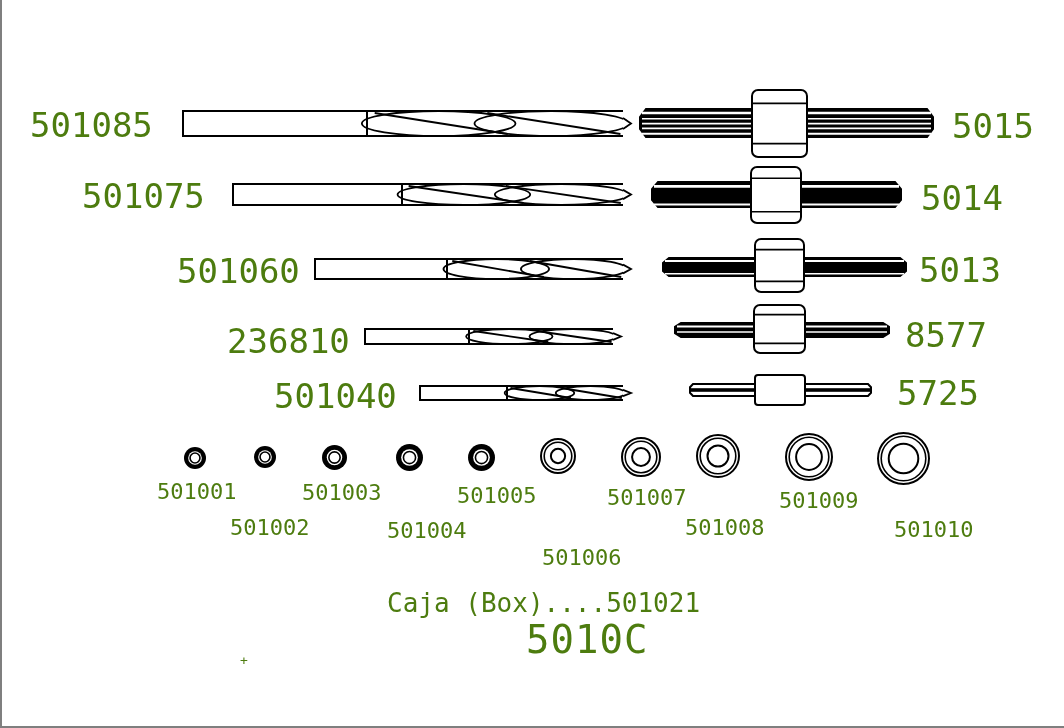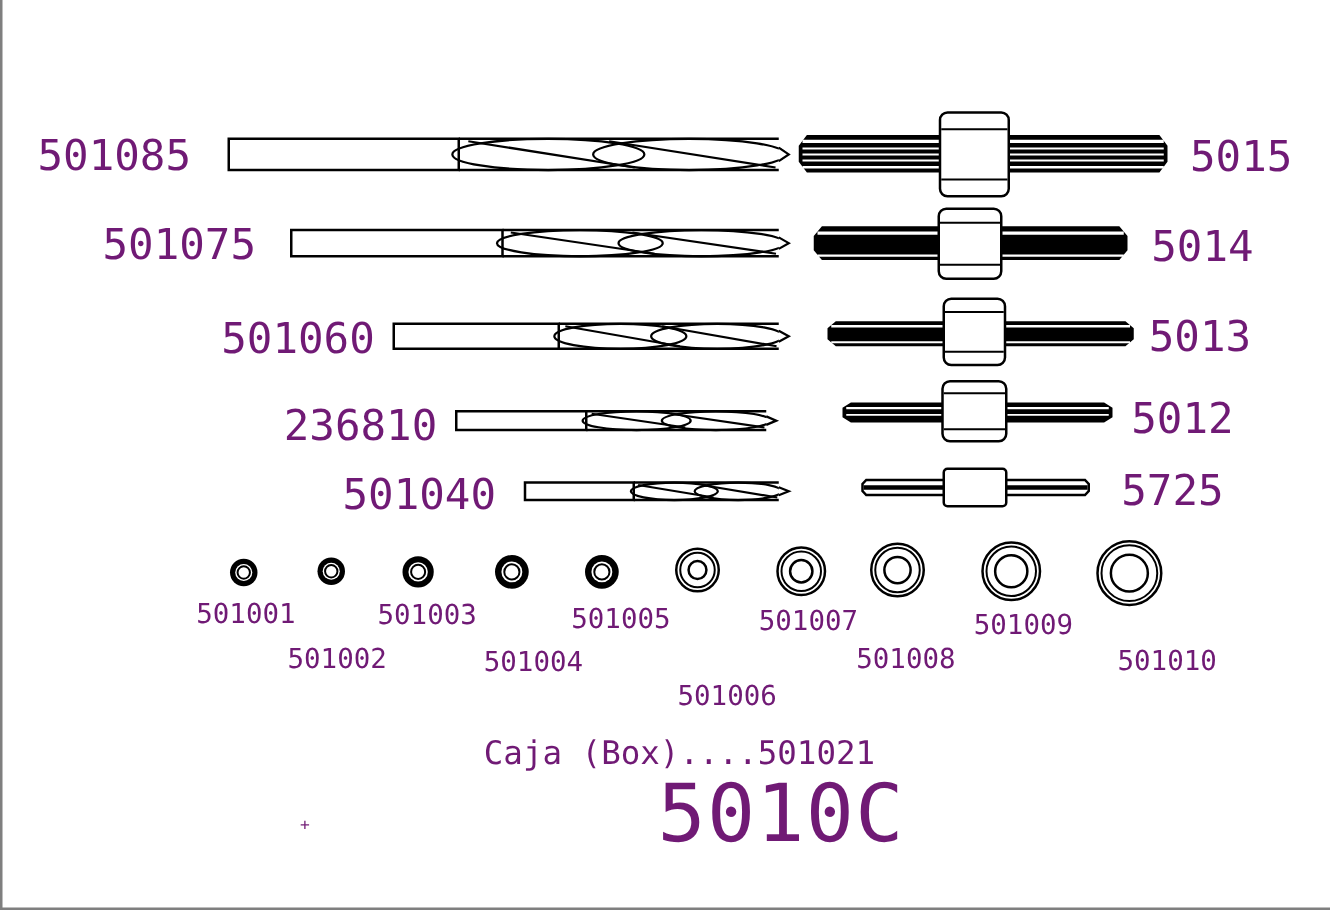--- a/index.html
+++ b/index.html
@@ -4,21 +4,21 @@
 <style>
   html,body{margin:0;padding:0;background:#fff;}
   #canvas{
     position:relative;
     width:1064px;height:728px;
     background:#ffffff;
     border-left:2px solid #7f7f7f;
     border-bottom:2px solid #7f7f7f;
     box-sizing:border-box;
     font-family:"DejaVu Sans Mono", monospace;
-    color:#701a75;
+    color:#4d7c0f;
     overflow:hidden;
   }
   .lbl{
     position:absolute;
     font-size:34px;
     line-height:1;
     white-space:nowrap;
     letter-spacing:0px;
   }
   .lbl-sm{
@@ -29,21 +29,21 @@
   }
   .caja{
     position:absolute;
     font-size:26px;
     line-height:1;
     white-space:nowrap;
     margin-top:26px;
   }
   .title{
     position:absolute;
-    font-size:64px;
+    font-size:39px;
     line-height:1;
     letter-spacing:1px;
     white-space:nowrap;
   }
   .plus{
     position:absolute;
     font-size:13px;
     line-height:1;
   }
   .gfx{position:absolute;}
@@ -56,21 +56,21 @@
 
   <div class="lbl" style="left:28px;top:108px">501085</div>
   <div class="lbl" style="left:80px;top:179px">501075</div>
   <div class="lbl" style="left:175px;top:254px">501060</div>
   <div class="lbl" style="left:225px;top:324px">236810</div>
   <div class="lbl" style="left:272px;top:379px">501040</div>
 
   <div class="lbl" style="left:950px;top:109px">5015</div>
   <div class="lbl" style="left:919px;top:181px">5014</div>
   <div class="lbl" style="left:917px;top:253px">5013</div>
-  <div class="lbl" style="left:903px;top:318px">5012</div>
+  <div class="lbl" style="left:903px;top:318px">8577</div>
   <div class="lbl" style="left:895px;top:376px">5725</div>
 
   <div class="lbl-sm" style="left:155px;top:481px">501001</div>
   <div class="lbl-sm" style="left:228px;top:517px">501002</div>
   <div class="lbl-sm" style="left:300px;top:482px">501003</div>
   <div class="lbl-sm" style="left:385px;top:520px">501004</div>
   <div class="lbl-sm" style="left:455px;top:485px">501005</div>
   <div class="lbl-sm" style="left:540px;top:547px">501006</div>
   <div class="lbl-sm" style="left:605px;top:487px">501007</div>
   <div class="lbl-sm" style="left:683px;top:517px">501008</div>

